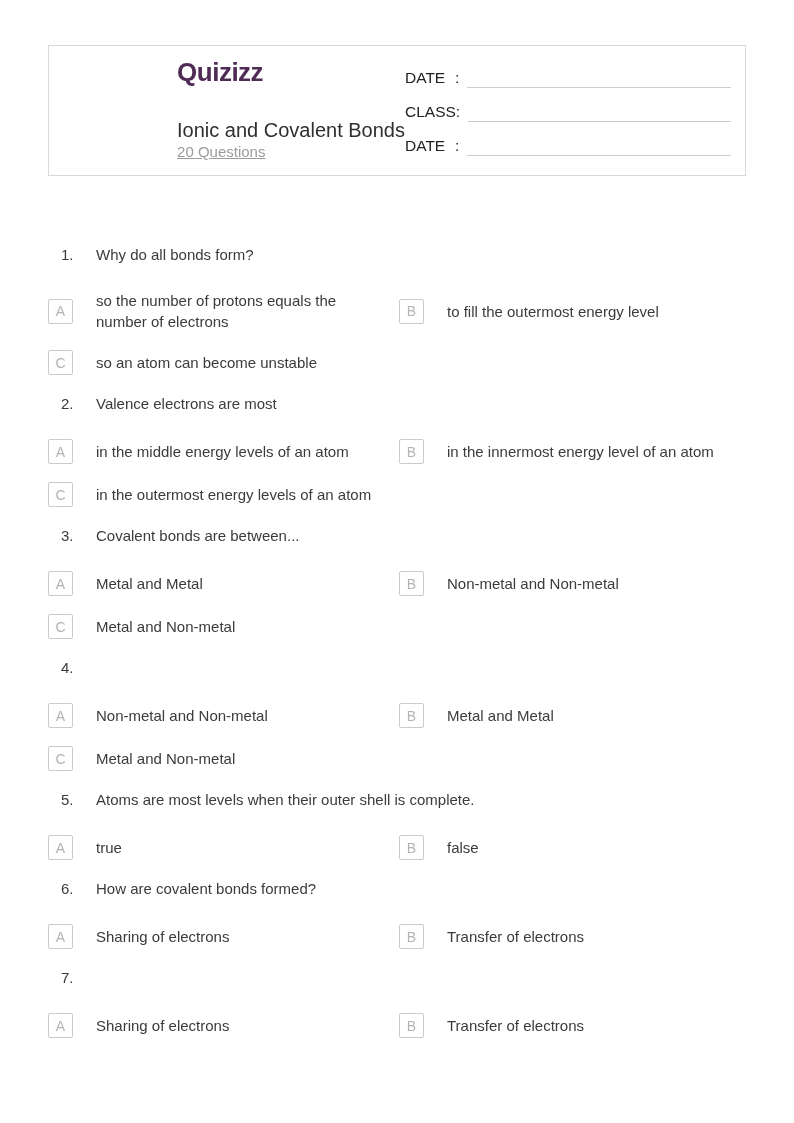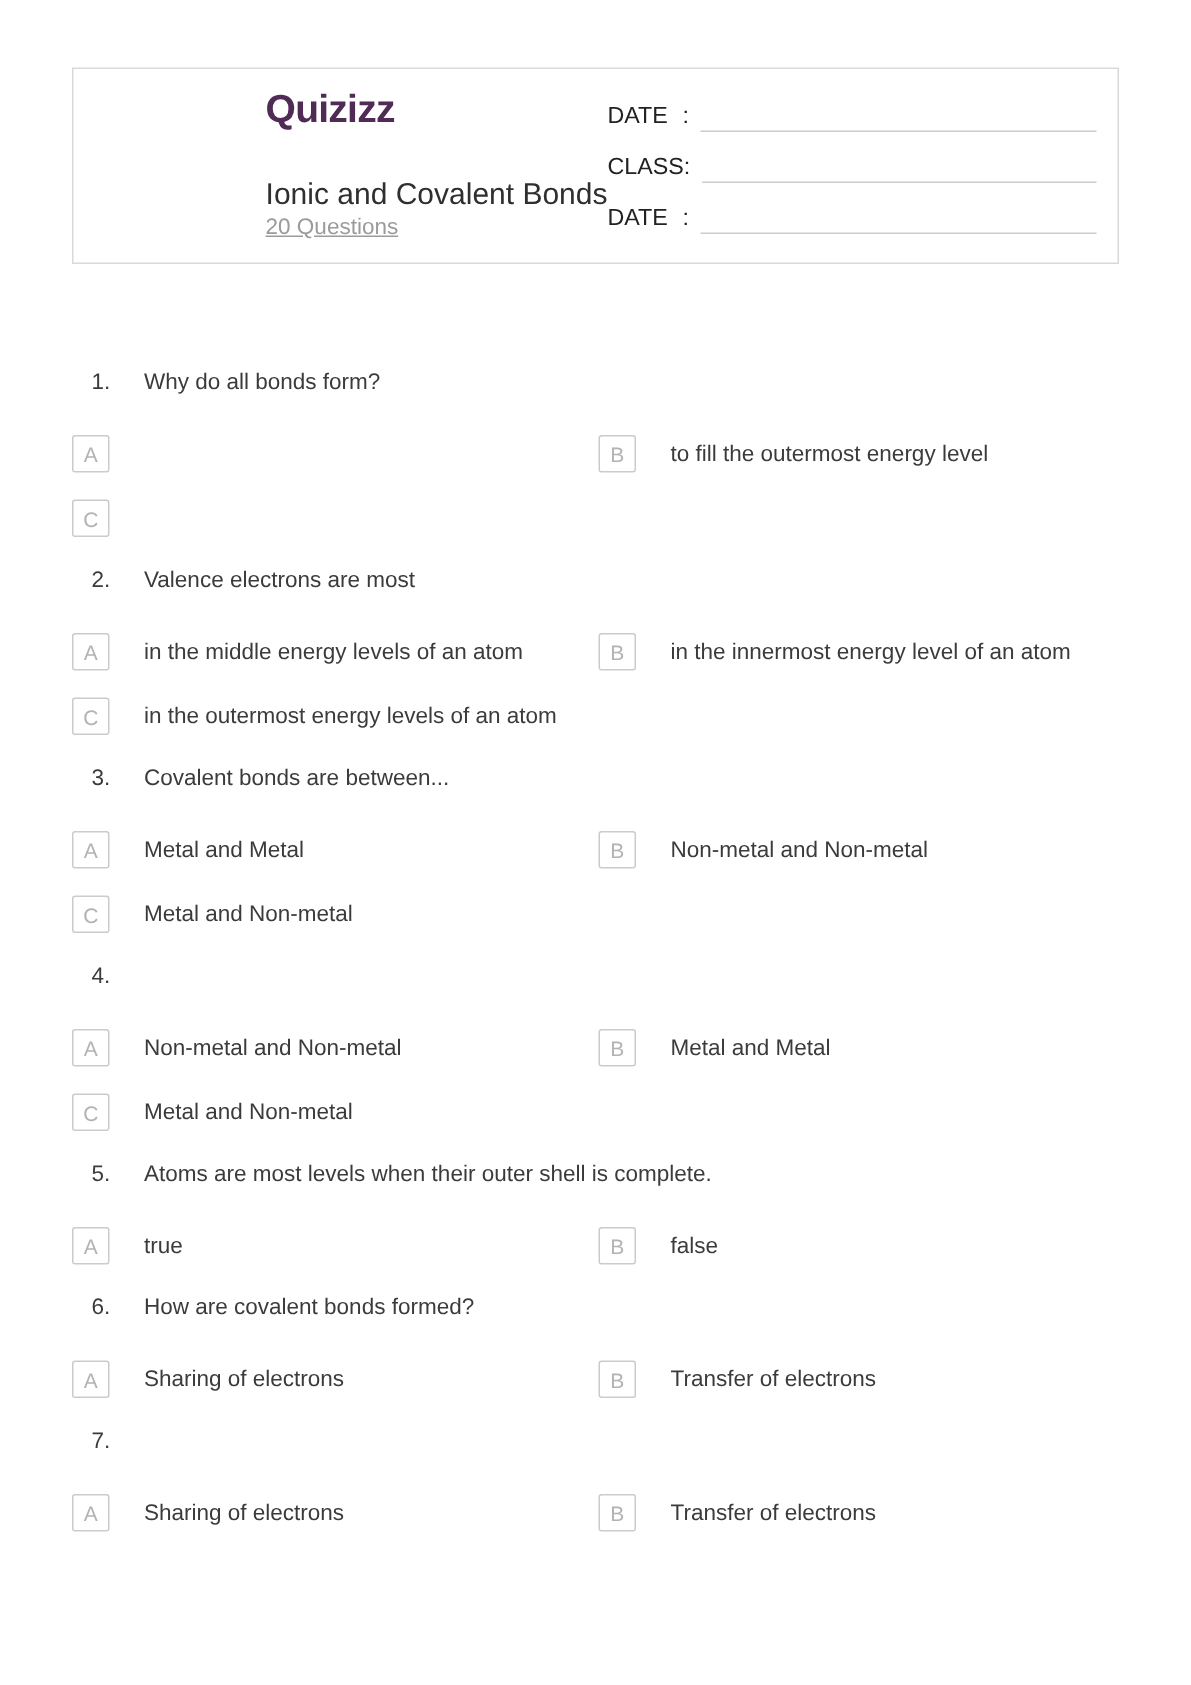--- a/index.html
+++ b/index.html
@@ -166,27 +166,29 @@
   <main class="questions">
 
     <section class="question">
       <div class="q-row">
         <span class="q-num">1.</span>
         <span class="q-text">Why do all bonds form?</span>
       </div>
       <div class="options">
         <div class="option">
           <span class="opt-box">A</span>
+          <span class="opt-text">so the number of protons equals the number of electrons</span>
         </div>
         <div class="option">
           <span class="opt-box">B</span>
           <span class="opt-text">to fill the outermost energy level</span>
         </div>
         <div class="option">
           <span class="opt-box">C</span>
+          <span class="opt-text">so an atom can become unstable</span>
         </div>
       </div>
     </section>
 
     <section class="question">
       <div class="q-row">
         <span class="q-num">2.</span>
         <span class="q-text">Valence electrons are most</span>
       </div>
       <div class="options">

